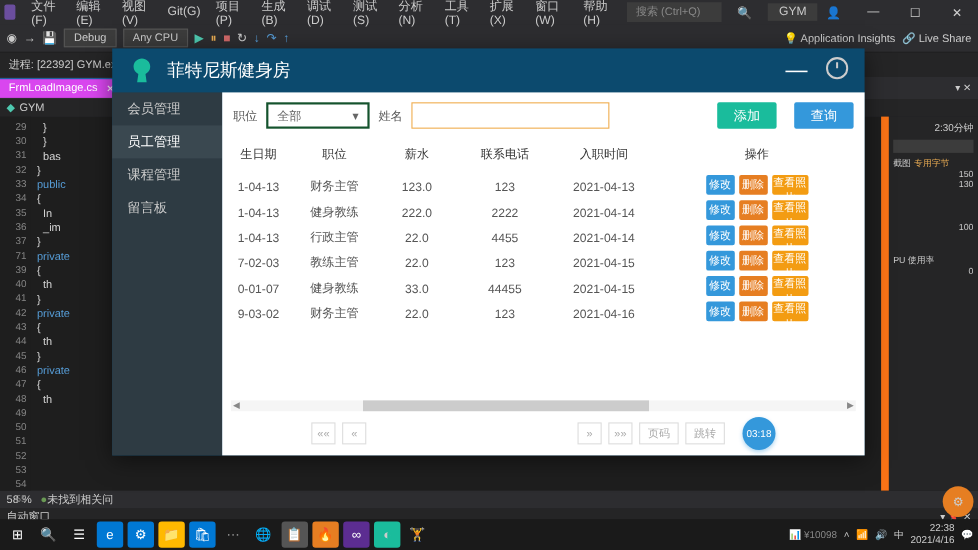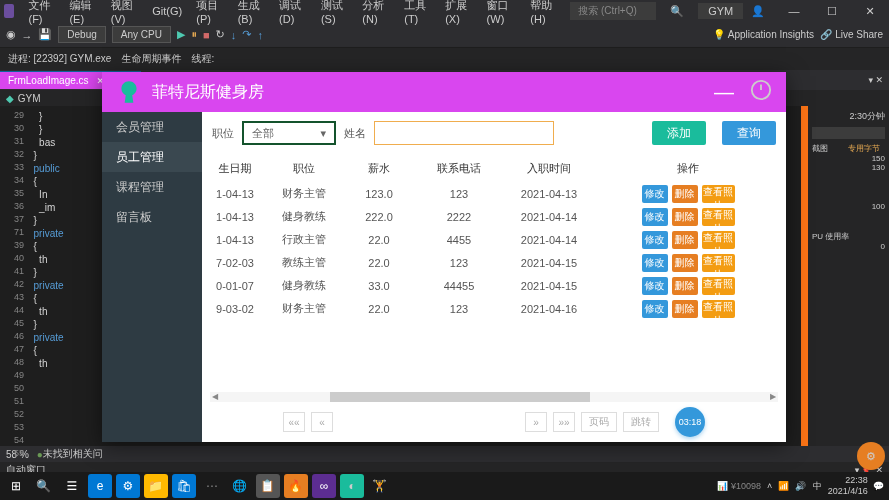--- a/index.html
+++ b/index.html
@@ -24,40 +24,40 @@
 .code { flex: 1; padding: 4px 0; font-family: Consolas, monospace; font-size: 10px; line-height: 13px; color: #d4d4d4; }
 .code .kw { color: #569cd6; }
 .right-panel { position: absolute; right: 0; top: 0; width: 88px; height: 100%; background: #252526; border-left: 7px solid #f97316; padding: 4px; font-size: 9px; }
 .right-panel .clock { color: #ccc; margin-bottom: 4px; text-align: right; }
 .search-panel { height: 40px; background: #252526; padding: 4px 8px; font-size: 10px; }
 .taskbar { position: absolute; bottom: 0; left: 0; right: 0; height: 28px; background: #1a1a1a; display: flex; align-items: center; padding: 0 4px; gap: 4px; }
 .taskbar .icon { width: 24px; height: 24px; border-radius: 3px; display: flex; align-items: center; justify-content: center; font-size: 12px; }
 .taskbar .tray { margin-left: auto; display: flex; align-items: center; gap: 6px; font-size: 9px; color: #ccc; }
 .taskbar .time { text-align: right; line-height: 11px; }
 
-.app-window { position: absolute; left: 102px; top: 72px; width: 684px; height: 370px; background: #d946ef; box-shadow: 0 4px 20px rgba(0,0,0,.5); display: flex; flex-direction: column; }
+.app-window { position: absolute; left: 102px; top: 44px; width: 684px; height: 370px; background: #0c4a6e; box-shadow: 0 4px 20px rgba(0,0,0,.5); display: flex; flex-direction: column; }
 .app-titlebar { height: 40px; display: flex; align-items: center; padding: 0 14px; color: #fff; font-size: 16px; }
 .app-titlebar .logo { width: 26px; height: 26px; margin-right: 10px; }
 .app-titlebar .winbtns { margin-left: auto; display: flex; gap: 16px; align-items: center; }
 .app-titlebar .winbtns div { cursor: pointer; }
 .app-content { flex: 1; display: flex; }
 .app-sidebar { width: 100px; background: #2e3b43; }
 .app-sidebar .item { height: 30px; display: flex; align-items: center; padding: 0 14px; color: #ccc; font-size: 12px; cursor: pointer; }
 .app-sidebar .item.active { background: #3a4850; color: #fff; }
 .app-main { flex: 1; background: #fff; display: flex; flex-direction: column; }
 .filter-row { height: 42px; display: flex; align-items: center; padding: 0 10px; gap: 8px; font-size: 12px; color: #555; }
 .filter-row label { font-size: 11px; }
 .filter-row .sel { width: 94px; height: 24px; border: 2px solid #14532d; padding: 0 8px; display: flex; align-items: center; justify-content: space-between; font-size: 11px; color: #666; }
 .filter-row .inp { width: 180px; height: 24px; border: 1px solid #f0ad4e; outline: none; padding: 0 6px; }
 .filter-row .btn { width: 54px; height: 24px; border: none; color: #fff; font-size: 12px; cursor: pointer; border-radius: 2px; margin-left: auto; }
 .btn-add { background: #1abc9c; }
 .btn-query { background: #3498db; margin-left: 8px !important; }
 .table { flex: 1; overflow: hidden; font-size: 11px; position: relative; }
 .table-head { display: flex; height: 28px; align-items: center; color: #333; font-weight: normal; padding: 0 4px; }
-.table-row { display: flex; height: 23px; align-items: center; color: #555; padding: 0 4px; }
+.table-row { display: flex; height: 23px; align-items: flex-end; color: #555; padding: 0 4px; }
 .col-date { width: 58px; text-align: center; }
 .col-pos { width: 80px; text-align: center; }
 .col-salary { width: 70px; text-align: center; }
 .col-phone { width: 90px; text-align: center; }
 .col-join { width: 90px; text-align: center; }
 .col-ops { flex: 1; display: flex; gap: 4px; justify-content: center; }
 .op-btn { width: 26px; height: 18px; border: none; color: #fff; font-size: 10px; border-radius: 2px; cursor: pointer; }
 .op-edit { background: #3498db; }
 .op-del { background: #e67e22; }
 .op-view { background: #f39c12; width: 33px; }
@@ -188,21 +188,21 @@
     <div>&nbsp;&nbsp;{</div>
     <div>&nbsp;&nbsp;&nbsp;&nbsp;th</div>
     <div>&nbsp;&nbsp;}</div>
     <div>&nbsp;&nbsp;<span class="kw">private</span></div>
     <div>&nbsp;&nbsp;{</div>
     <div>&nbsp;&nbsp;&nbsp;&nbsp;th</div>
   </div>
   <div class="right-panel">
     <div class="clock">2:30分钟</div>
     <div style="height:12px;background:#3c3c3c;margin-bottom:4px"></div>
-    <div style="display:flex;gap:20px;font-size:8px">
+    <div style="display:flex;gap:3px;font-size:8px">
         <span>截图</span>
         <span style="color:#e8ab53">专用字节</span>
       </div>
     <div style="text-align:right;font-size:8px">150</div>
     <div style="text-align:right;font-size:8px">130</div>
     <div style="height:30px"></div>
     <div style="text-align:right;font-size:8px">100</div>
     <div style="height:20px"></div>
     <div style="font-size:8px">PU 使用率</div>
     <div style="text-align:right;font-size:8px">0</div>

